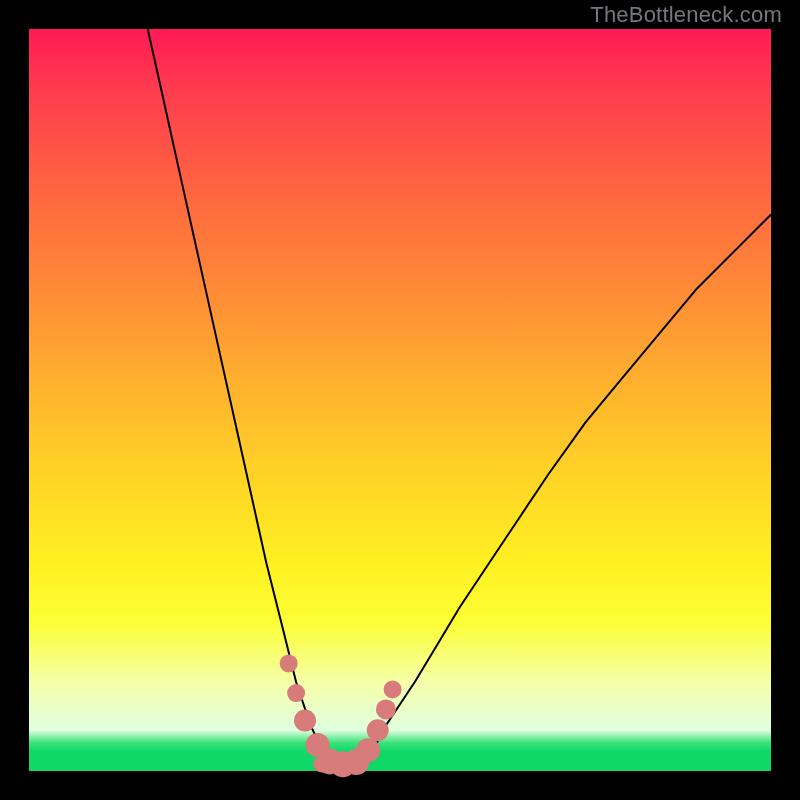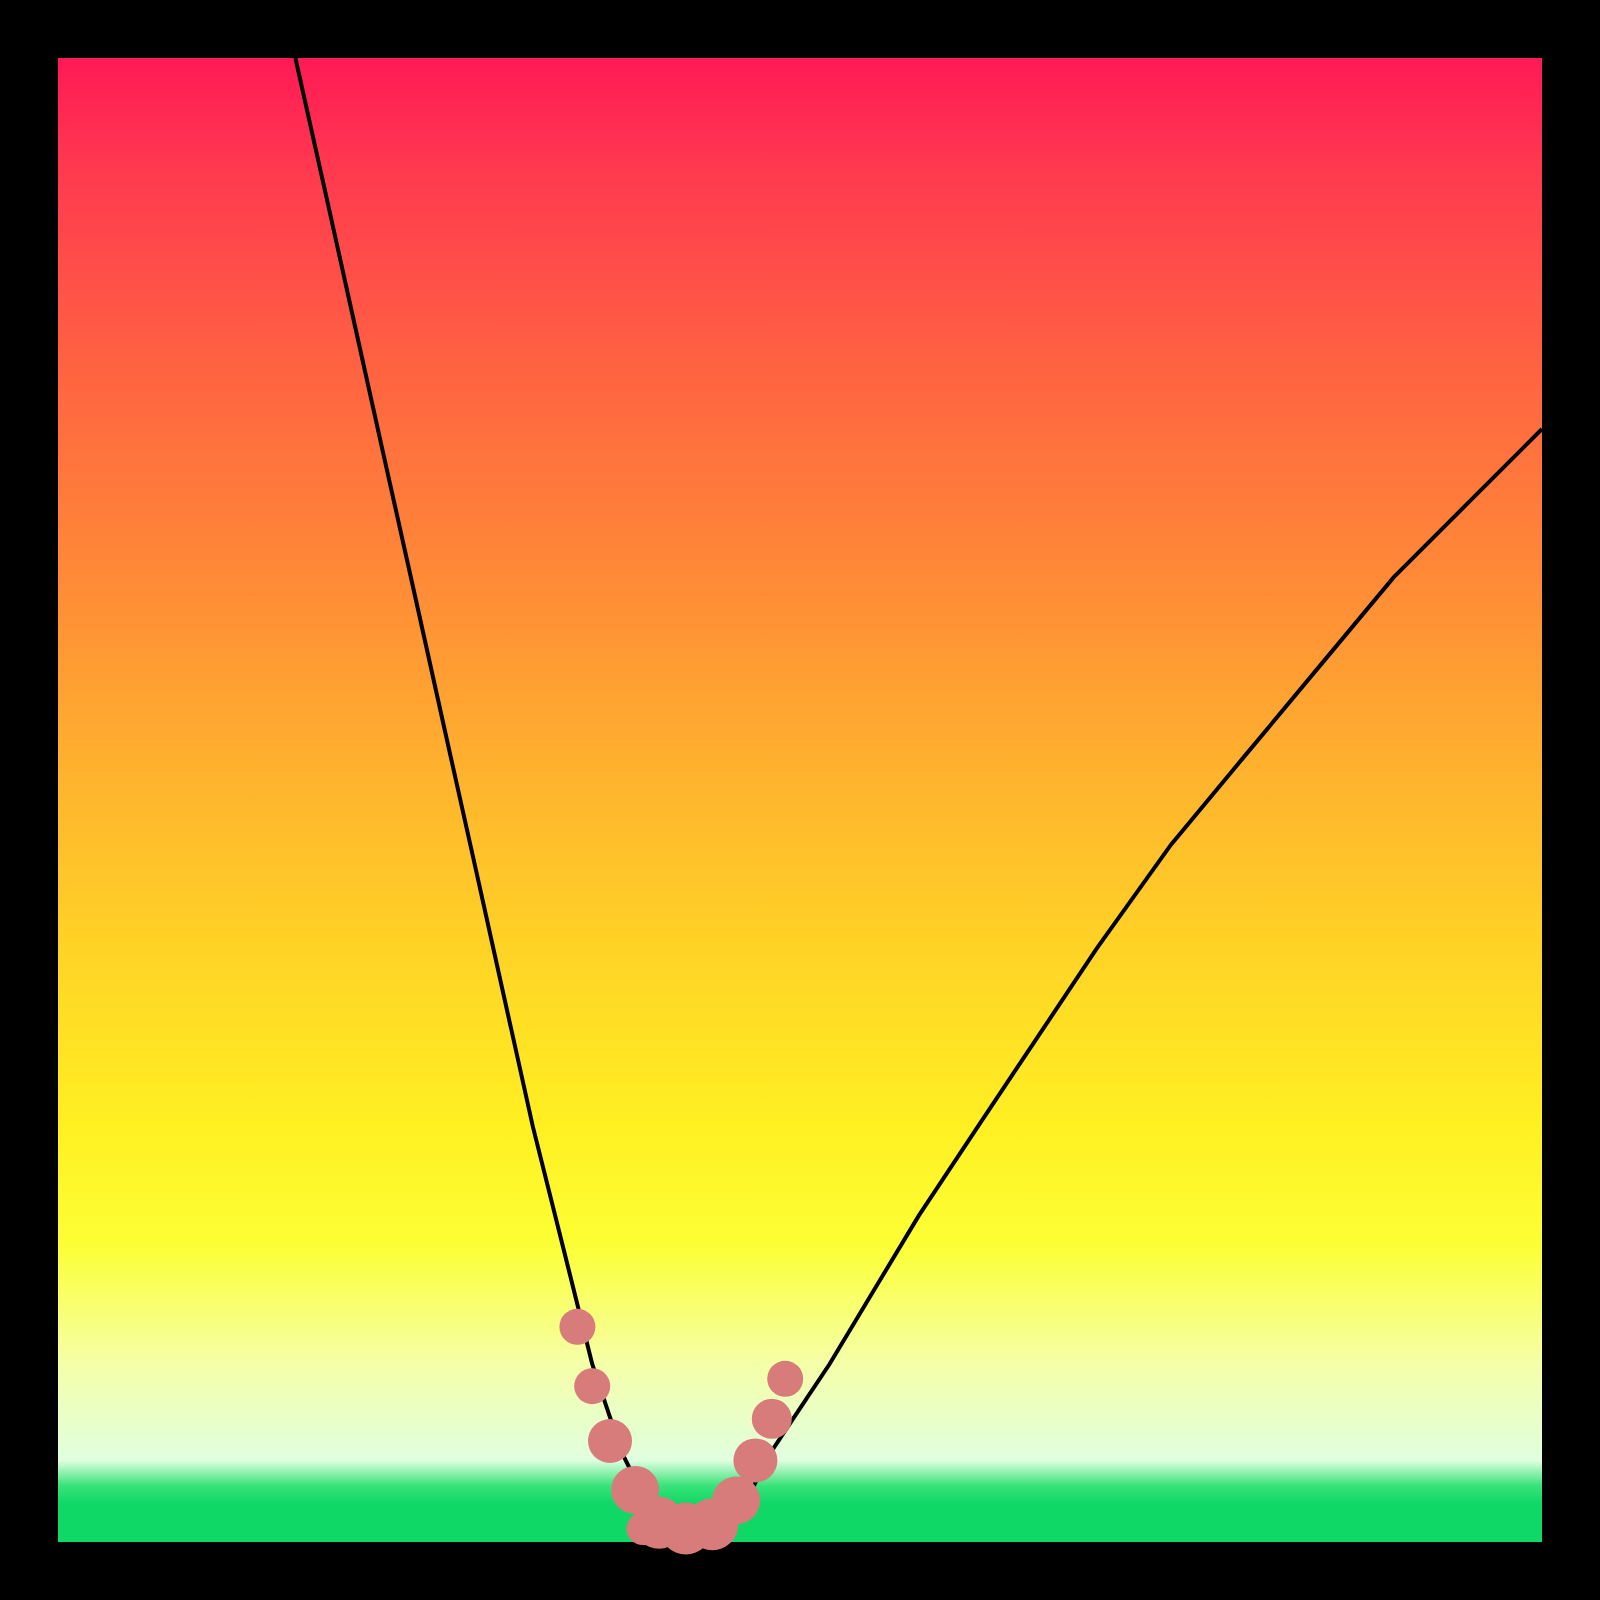--- a/index.html
+++ b/index.html
@@ -68,20 +68,21 @@
   }
   .bar {
     fill: #d77b7b;
     stroke: none;
   }
 </style>
 </head>
 <body>
 
 <div class="frame">
+  <div class="watermark">TheBottleneck.com</div>
 
   <div class="plot-area">
     <svg class="curve" viewBox="0 0 742 742" preserveAspectRatio="none">
       <path id="curve-path" class="curve-path" d="M118.7 0.0 L133.6 66.8 L148.4 133.6 L163.2 200.3 L178.1 267.1 L192.9 333.9 L207.8 400.7 L222.6 467.5 L237.4 534.2 L252.3 593.6 L259.7 623.3 L267.1 653.0 L274.5 675.2 L282.0 697.5 L289.4 712.3 L296.8 727.2 L304.2 734.6 L311.6 734.6 L319.1 734.6 L326.5 734.6 L333.9 734.6 L341.3 727.2 L348.7 712.3 L356.2 697.5 L371.0 675.2 L385.8 653.0 L408.1 615.9 L430.4 578.8 L460.0 534.2 L489.7 489.7 L519.4 445.2 L556.5 393.3 L593.6 348.7 L630.7 304.2 L667.8 259.7 L704.9 222.6 L742.0 185.5"></path>
       <rect id="valley-bar" class="bar" x="284.2" y="727.2" width="54.9" height="16.3" rx="8.2"></rect>
       <g id="dots">
           <circle class="dot" cx="259.7" cy="634.4" r="9.0"></circle>
           <circle class="dot" cx="267.1" cy="664.1" r="9.0"></circle>
           <circle class="dot" cx="276.0" cy="691.5" r="11.0"></circle>
           <circle class="dot" cx="288.6" cy="716.0" r="12.0"></circle>

